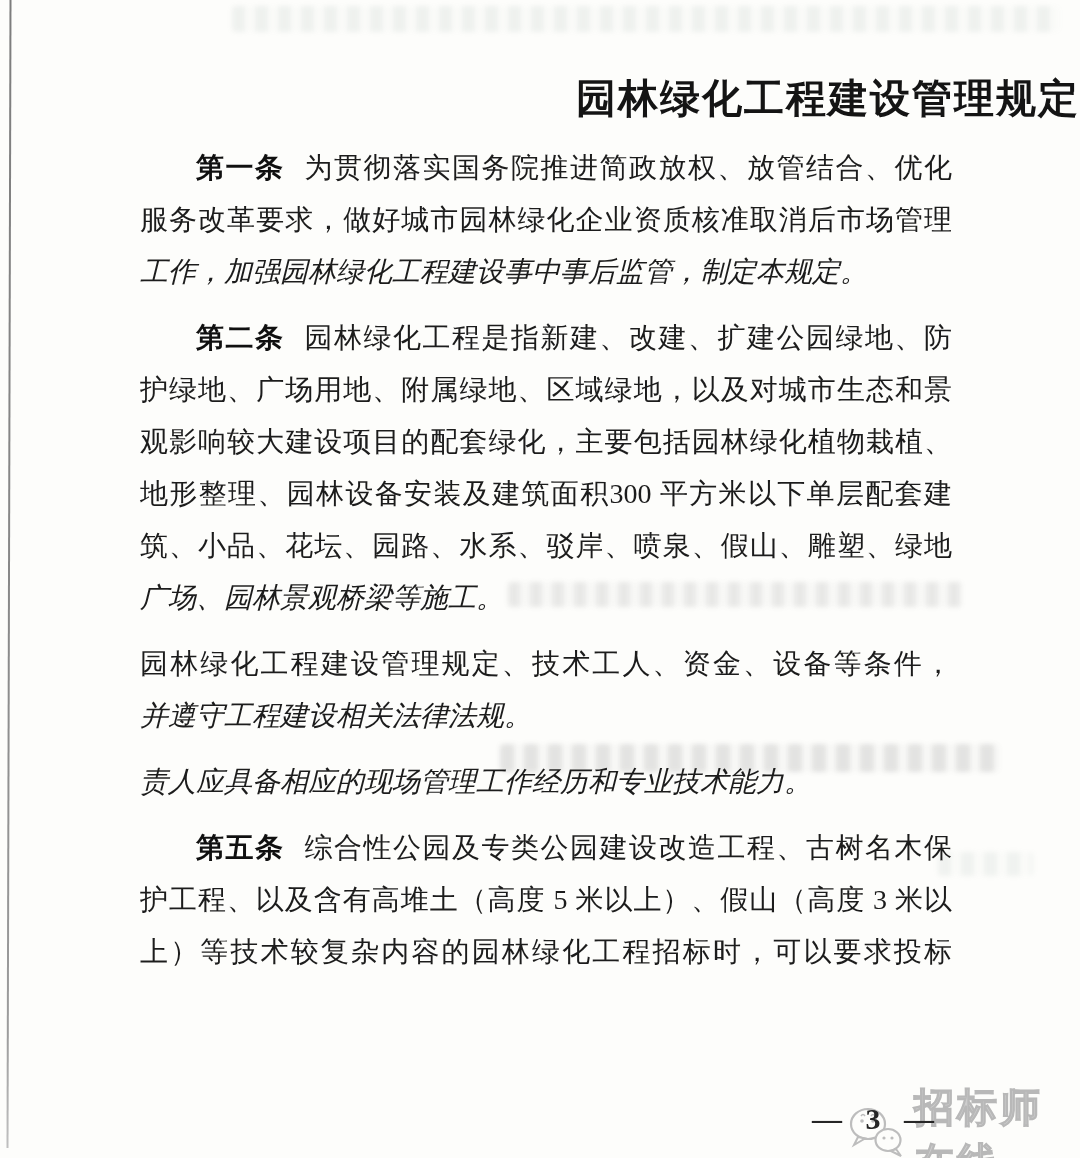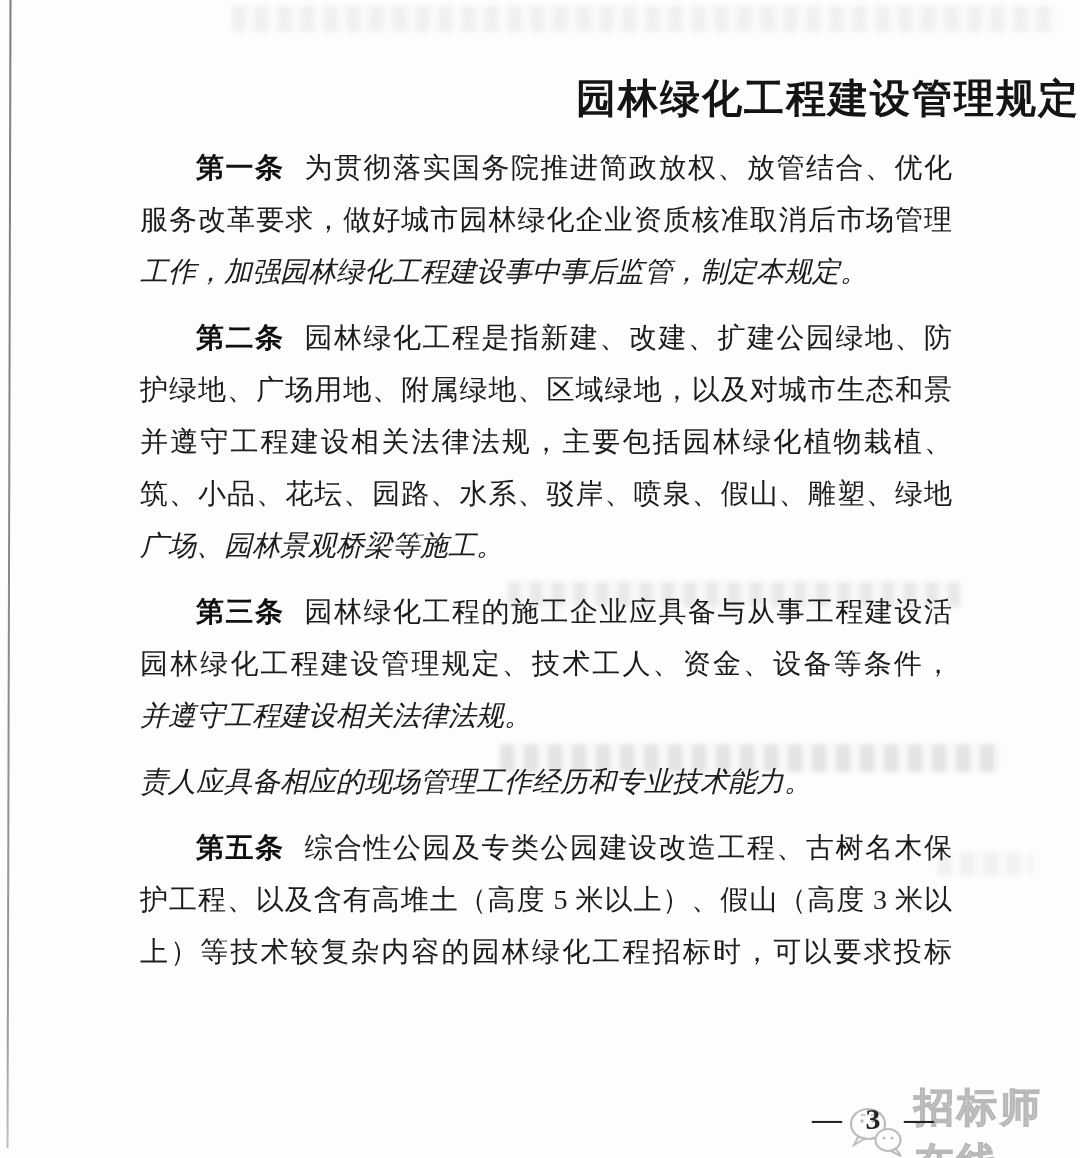--- a/index.html
+++ b/index.html
@@ -135,27 +135,27 @@
 
   <div class="para">
     <div class="line first"><span class="article-label">第一条</span><span>为贯彻落实国务院推进简政放权、放管结合、优化</span></div>
     <div class="line">服务改革要求，做好城市园林绿化企业资质核准取消后市场管理</div>
     <div class="line last">工作，加强园林绿化工程建设事中事后监管，制定本规定。</div>
   </div>
 
   <div class="para">
     <div class="line first"><span class="article-label">第二条</span><span>园林绿化工程是指新建、改建、扩建公园绿地、防</span></div>
     <div class="line">护绿地、广场用地、附属绿地、区域绿地，以及对城市生态和景</div>
-    <div class="line">并遵守工程建设相关法律法规，主要包括园林绿化植物栽植、</div>
+    <div class="line">观影响较大建设项目的配套绿化，主要包括园林绿化植物栽植、</div>
+    <div class="line">地形整理、园林设备安装及建筑面积300 平方米以下单层配套建</div>
     <div class="line">筑、小品、花坛、园路、水系、驳岸、喷泉、假山、雕塑、绿地</div>
     <div class="line last">广场、园林景观桥梁等施工。</div>
   </div>
 
   <div class="para">
-    <div class="line first"><span class="article-label">第三条</span><span>园林绿化工程的施工企业应具备与从事工程建设活</span></div>
     <div class="line">园林绿化工程建设管理规定、技术工人、资金、设备等条件，</div>
     <div class="line last">并遵守工程建设相关法律法规。</div>
   </div>
 
   <div class="para">
     <div class="line last">责人应具备相应的现场管理工作经历和专业技术能力。</div>
   </div>
 
   <div class="para">
     <div class="line first"><span class="article-label">第五条</span><span>综合性公园及专类公园建设改造工程、古树名木保</span></div>

